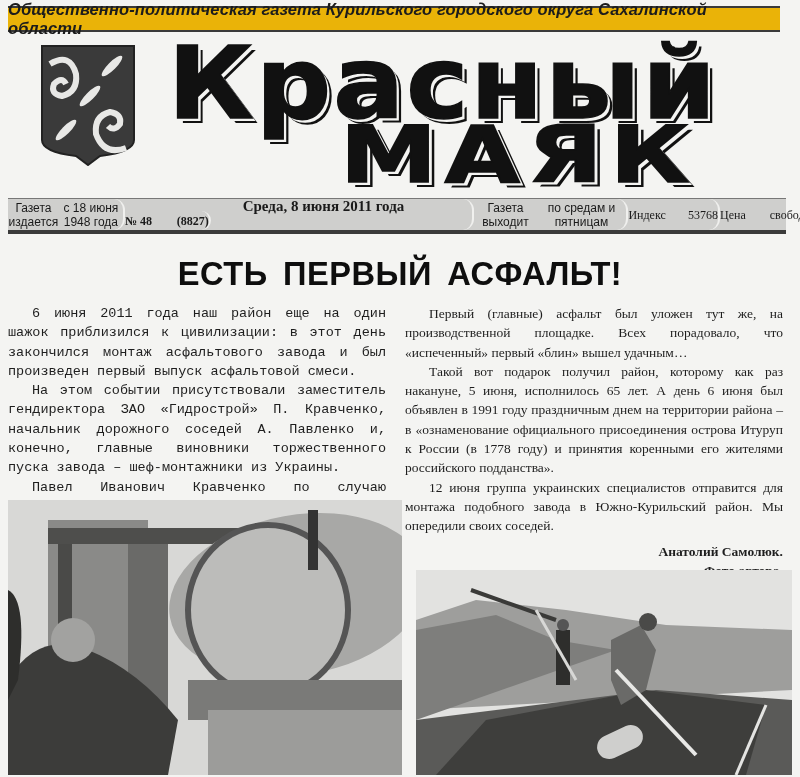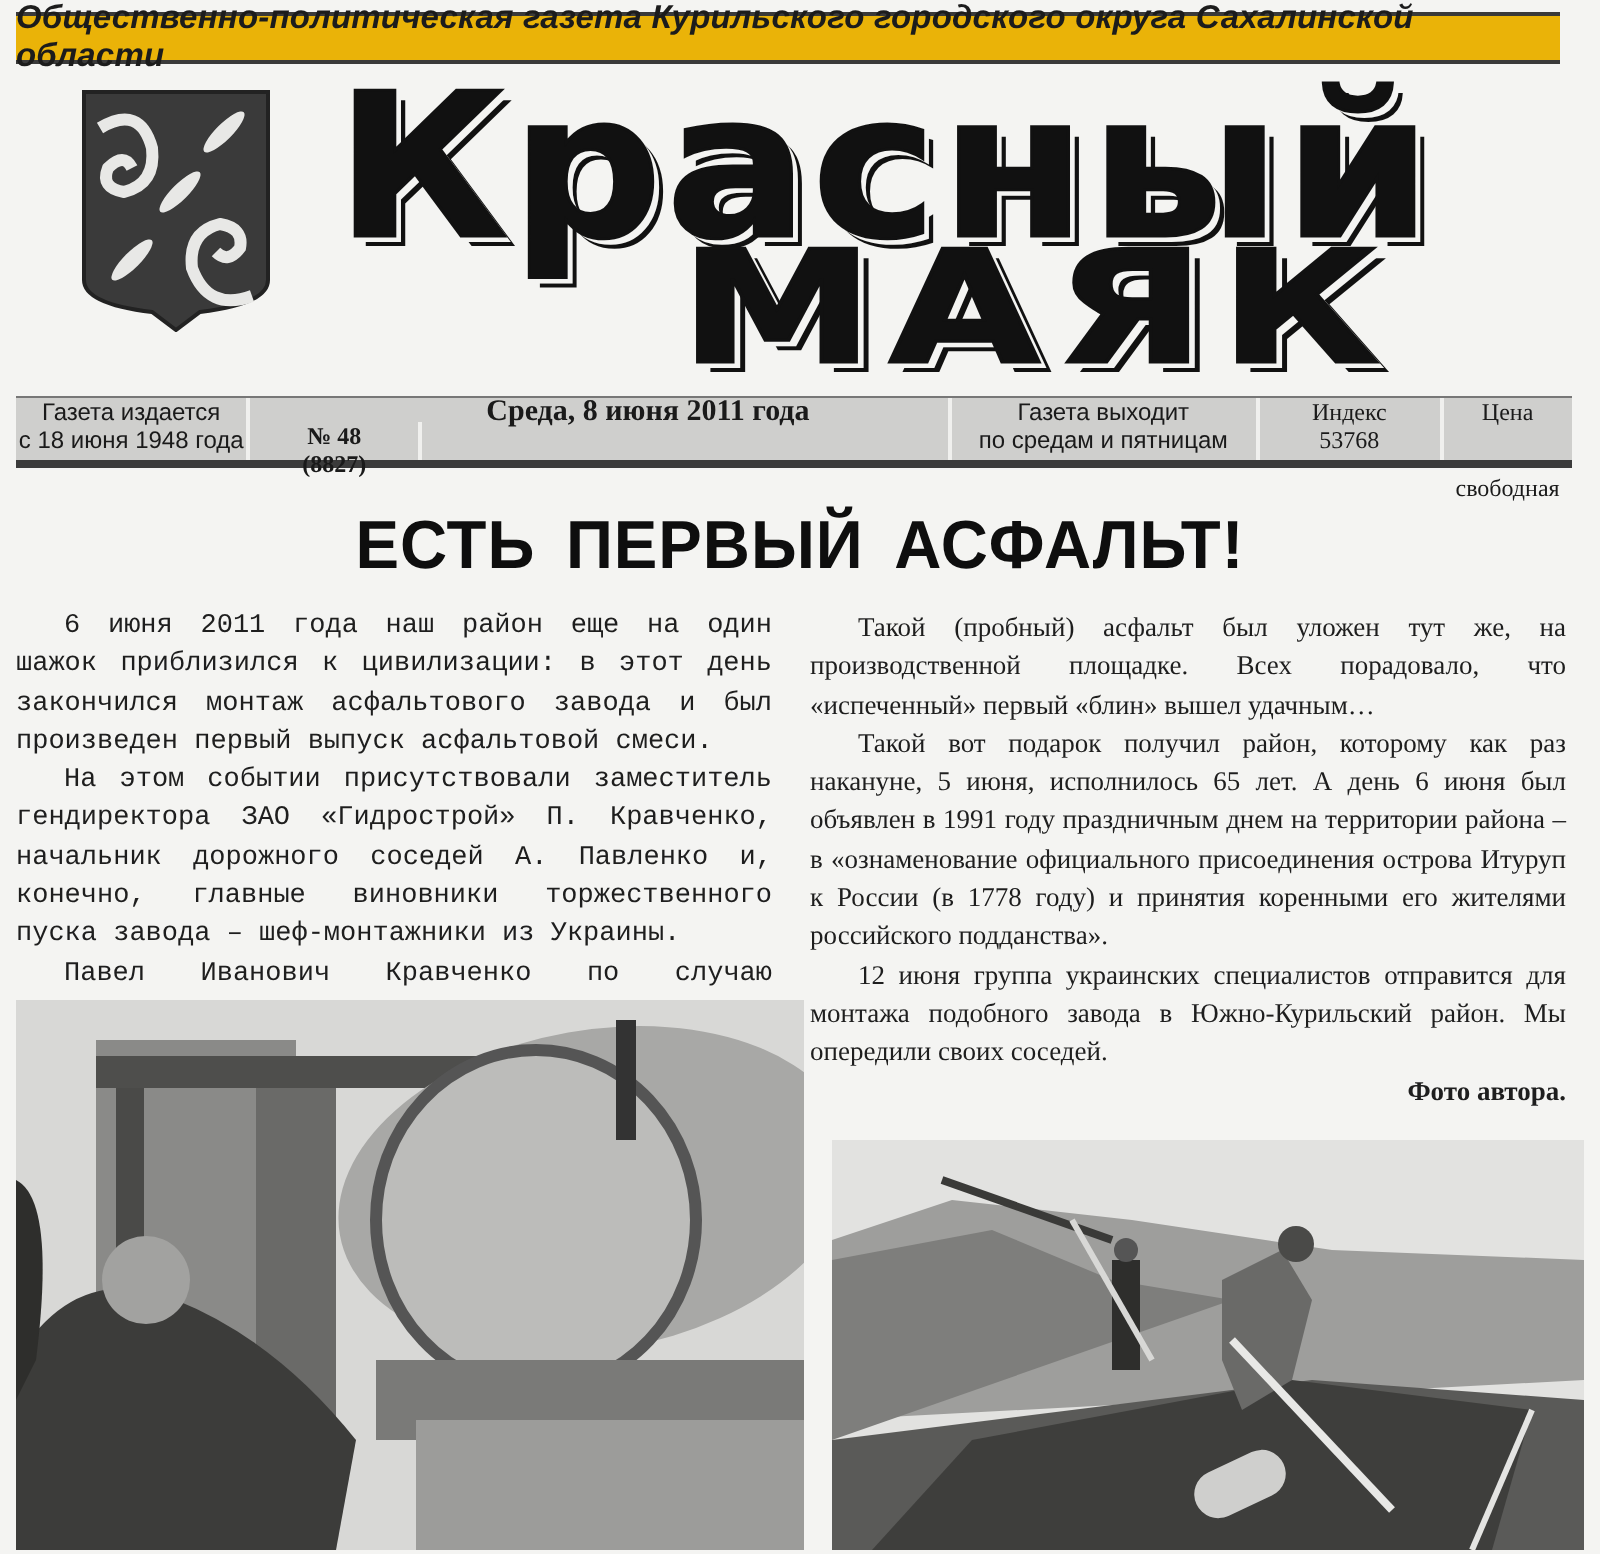--- a/index.html
+++ b/index.html
@@ -44,23 +44,23 @@
 
   
   .infobar {
     position: absolute; left: 8px; top: 198px; width: 778px; height: 36px;
     background: #cfcfcd;
     border-top: 1px solid #777;
     border-bottom: 4px solid #3b3b3b;
     display: flex; align-items: stretch;
   }
   .cell {
-    display: flex; flex-direction: column; align-items: center; justify-content: flex-start;
+    display: flex; flex-direction: row; align-items: center; justify-content: space-between;
     border-right: 2px solid #f0f0ee;
-    font-size: 12px; line-height: 14px; text-align: center;
+    font-size: 12px; line-height: 14px; text-align: center; border-radius: 11px;
   }
   .cell:last-child { border-right: none; gap: 24px; }
   .cell.sans { font-family: "Liberation Sans", sans-serif; }
   .cell.bold { font-weight: bold; margin-top: 12px; }
   .c1 { width: 120px; }
   .c2 { width: 88px; }
   .c3 { width: 248px; font-size: 15px; font-weight: bold; align-items: flex-start; padding-left: 10px; margin-left: 22px; }
   .c4 { width: 158px; }
   .c5 { width: 94px; }
   .c6 { width: 66px; }
@@ -143,23 +143,24 @@
 
   <h1 class="headline"><span>ЕСТЬ ПЕРВЫЙ  АСФАЛЬТ!</span></h1>
 
   <div class="col col-left">
     <p>6 июня 2011 года наш район еще на один шажок приблизился к цивилизации: в этот день закончился монтаж асфальтового завода и был произведен первый выпуск асфальтовой смеси.</p>
     <p>На этом событии присутствовали заместитель гендиректора ЗАО «Гидрострой» П. Кравченко, начальник дорожного соседей А. Павленко и, конечно, главные виновники торжественного пуска завода – шеф-монтажники из Украины.</p>
     <p><span>Павел Иванович Кравченко по случаю торжества угостил присутствующих шампанским, а одна бутылка, традиционно, с брызгами, была им разбита о вращающийся барабан смесительной установки</span> <em>(на снимке)</em>.</p>
   </div>
 
   <div class="col col-right">
-    <p>Такой (пробный) асфальт был уложен тут же, на производственной площадке. Всех порадовало, что «испеченный» первый «блин» вышел удачным…</p>
+    <p>Первый (главные) асфальт был уложен тут же, на производственной площадке. Всех порадовало, что «испеченный» первый «блин» вышел удачным…</p>
     <p>Такой вот подарок получил район, которому как раз накануне, 5 июня, исполнилось 65 лет. А день 6 июня был объявлен в 1991 году праздничным днем на территории района – в «ознаменование официального присоединения острова Итуруп к России (в 1778 году) и принятия коренными его жителями российского подданства».</p>
     <p>12 июня группа украинских специалистов отправится для монтажа подобного завода в Южно-Курильский район. Мы опередили своих соседей.</p>
+    <p class="byline" style="margin-top:6px;">Анатолий Самолюк.</p>
     <p class="byline">Фото автора.</p>
   </div>
 
   <div class="photo photo-left">
     <svg viewBox="0 0 394 275" preserveAspectRatio="none" xmlns="http://www.w3.org/2000/svg">
       <rect width="394" height="275" fill="#d8d8d6"></rect>
       <rect x="40" y="20" width="100" height="255" fill="#8a8a88"></rect>
       <rect x="50" y="40" width="14" height="235" fill="#4a4a48"></rect>
       <rect x="120" y="30" width="40" height="220" fill="#6a6a68"></rect>
       <rect x="40" y="28" width="200" height="16" fill="#4e4e4c"></rect>

